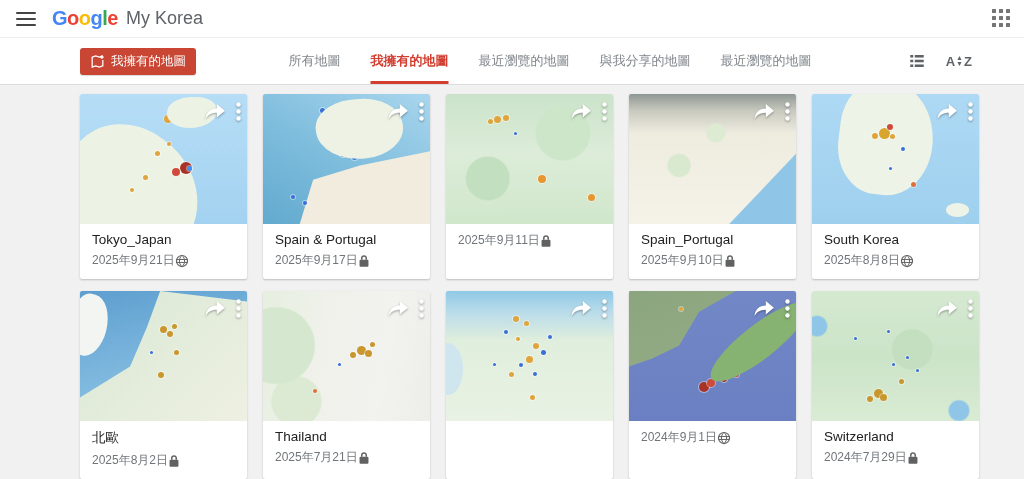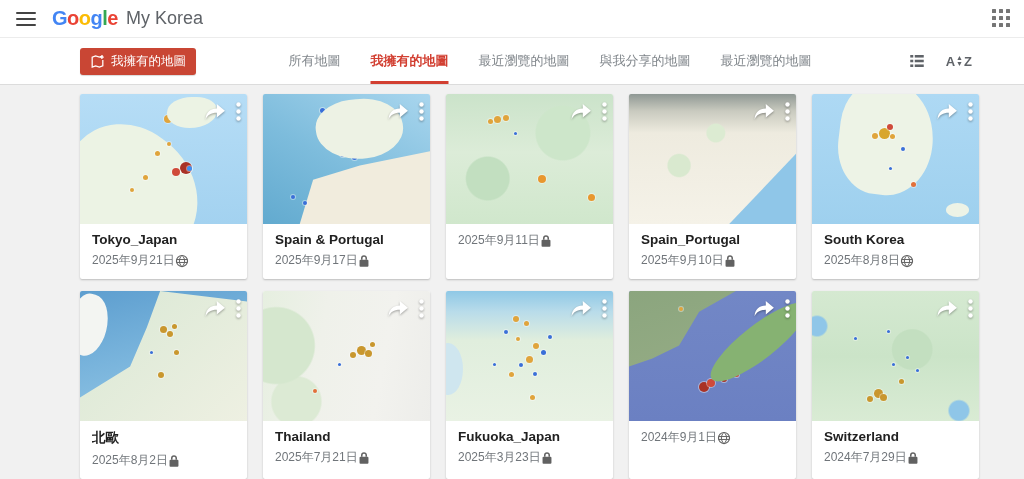--- a/index.html
+++ b/index.html
@@ -44,21 +44,21 @@
   .maps-grid { display:flex; flex-wrap:wrap; gap:12px 16px; width:920px; }
   .card { width:167px; background:#fff; border-radius:2px;
     box-shadow:0 1px 2px rgba(0,0,0,.22); overflow:hidden; cursor:pointer; }
   .thumb { height:130px; position:relative; overflow:hidden; }
   .markers { position:absolute; inset:0; }
   .mk { position:absolute; border-radius:50%; box-shadow:0 0 0 1px rgba(255,255,255,.4); }
   .thumb-actions { position:absolute; top:8px; right:6px; display:flex; gap:10px;
     align-items:center; z-index:5; }
   .thumb-actions svg { filter:drop-shadow(0 1px 1px rgba(0,0,0,.35)); cursor:pointer; }
   .info { padding:8px 12px 10px; }
-  .map-title { font-size:13.5px; font-weight:700; color:#212121; margin-bottom:5px;
+  .map-title { font-size:13.5px; font-weight:400; color:#212121; margin-bottom:5px;
     white-space:nowrap; overflow:hidden; text-overflow:ellipsis; }
   .map-meta { font-size:12px; color:#70757a; display:flex; align-items:center; }
   .map-meta svg { flex:0 0 auto; }
 
   
   .thumb::before, .thumb::after { content:""; position:absolute; }
 
   .v-tokyo { background:linear-gradient(180deg,#b6ddf6 0%,#a3d2f0 100%); }
   .v-tokyo::before { left:-14%; top:28%; width:86%; height:100%; background:#ecf3e4;
     border-radius:46% 54% 42% 58%; transform:rotate(38deg); }
@@ -480,31 +480,20 @@
         </span>
         <span style="display:flex">
           <svg width="5" height="19" viewBox="0 0 5 19">
             <circle cx="2.5" cy="2.5" r="2.2" fill="#fff"></circle>
             <circle cx="2.5" cy="9.5" r="2.2" fill="#fff"></circle>
             <circle cx="2.5" cy="16.5" r="2.2" fill="#fff"></circle>
           </svg>
         </span>
       </div>
     </div>
-    <div class="info">
-      <div class="map-title">Fukuoka_Japan</div>
-      <div class="map-meta">
-        <span>2025年3月23日</span>
-
-        <svg width="12" height="14" viewBox="0 0 18 22">
-          <rect x="2" y="9" width="14" height="11" rx="1.5" fill="#616161"></rect>
-          <path d="M5.5 9V6.5a3.5 3.5 0 0 1 7 0V9" fill="none" stroke="#616161" stroke-width="2.4"></path>
-        </svg>
-      </div>
-    </div>
   </div>
 
   <div class="card">
     <div class="thumb v-kansai">
       <div class="markers">
             <div class="mk" style="left: 42%; top: 70%; width: 10px; height: 10px; background: rgb(169, 50, 38);"></div>
             <div class="mk" style="left: 47%; top: 68%; width: 8px; height: 8px; background: rgb(207, 74, 58);"></div>
             <div class="mk" style="left: 55%; top: 65%; width: 6px; height: 6px; background: rgb(169, 50, 38);"></div>
             <div class="mk" style="left: 63%; top: 62%; width: 5px; height: 5px; background: rgb(207, 74, 58);"></div>
             <div class="mk" style="left: 79%; top: 28%; width: 7px; height: 7px; background: rgb(207, 74, 58);"></div>

